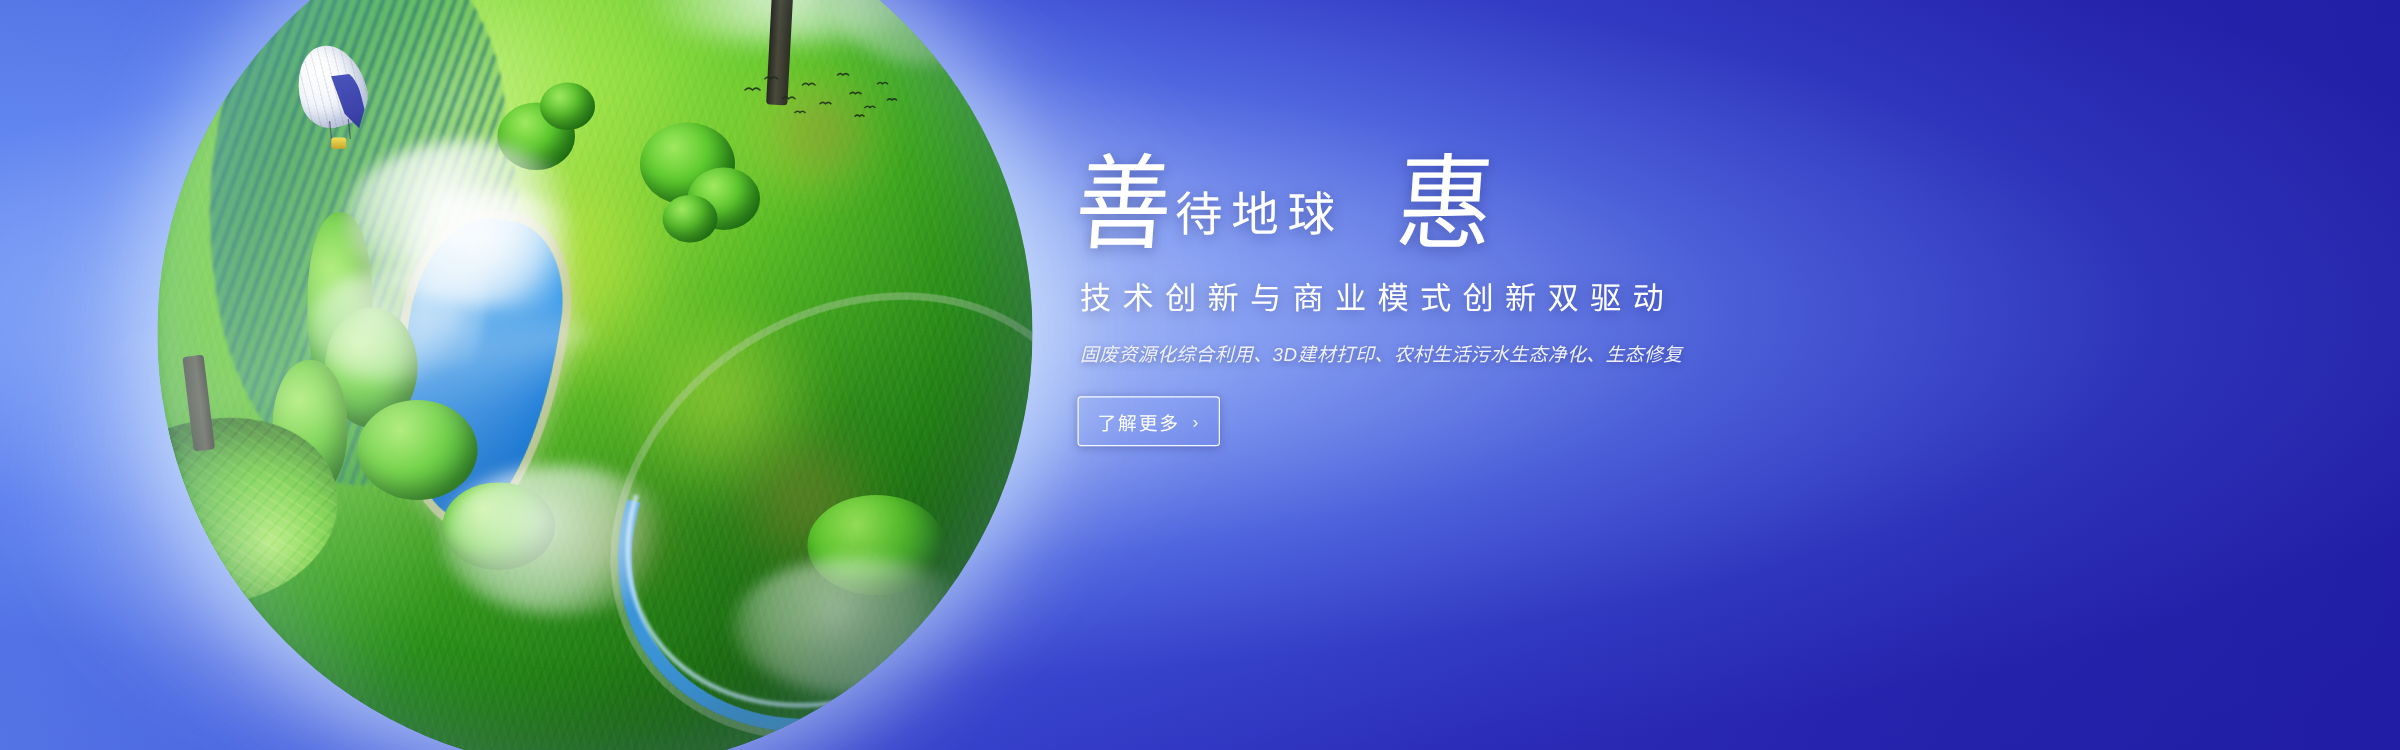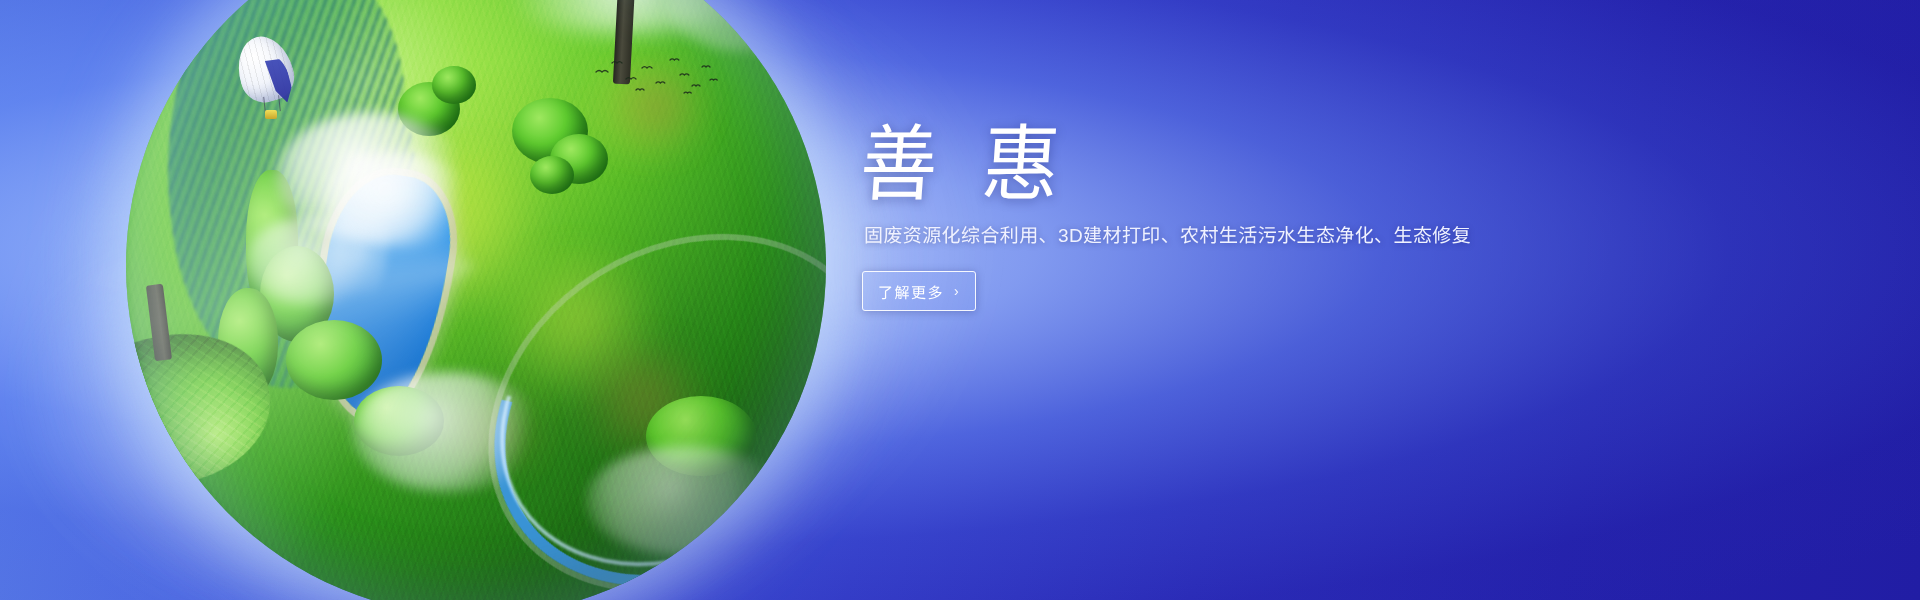--- a/index.html
+++ b/index.html
@@ -265,23 +265,24 @@
     font-family:"Liberation Serif","DejaVu Serif",serif;
     font-size:38px;line-height:1;font-weight:400;letter-spacing:7px;
     position:relative;top:-4px;
   }
   .gap{display:inline-block;width:44px;}
   .subline{
     font-size:25px;letter-spacing:9px;font-weight:400;
     margin:16px 0 0 2px;color:#ffffff;white-space:nowrap;
   }
   .desc{
-    font-size:19px;letter-spacing:.4px;font-weight:400;
+    font-size:15px;letter-spacing:.4px;font-weight:400;
     margin:18px 0 0 2px;color:#f0f2ff;white-space:nowrap;
     text-shadow:0 1px 6px rgba(10,12,80,.35);
+    font-style:italic;
   }
   .btn{
     display:inline-flex;align-items:center;justify-content:center;gap:10px;
     margin-top:24px;width:114px;height:40px;
     border:1px solid rgba(255,255,255,.92);border-radius:3px;
     color:#fff;font-size:15px;letter-spacing:1.5px;
     background:transparent;cursor:pointer;
     box-shadow:0 1px 8px rgba(10,12,80,.25);
   }
   .btn .chev{font-size:14px;opacity:.95;}
@@ -378,24 +379,26 @@
       <path d="M118 28 q1.8 -1.9 3.6 0 q1.8 -1.9 3.6 0"></path>
       <path d="M44 38 q2 -2.1 4 0 q2 -2.1 4 0"></path>
       <path d="M92 41 q1.8 -1.9 3.6 0 q1.8 -1.9 3.6 0"></path>
     </g>
   </svg>
 
   <div class="copy">
 
     <div class="headline">
       <span class="big">善</span>
+      <span class="small">待地球</span>
       <span class="gap"></span>
       <span class="big">惠</span>
     </div>
 
+    <div class="subline">技术创新与商业模式创新双驱动</div>
 
     <div class="desc">固废资源化综合利用、3D建材打印、农村生活污水生态净化、生态修复</div>
 
     <button class="btn">
       <span>了解更多</span>
       <span class="chev">›</span>
     </button>
 
   </div>
 </div>

